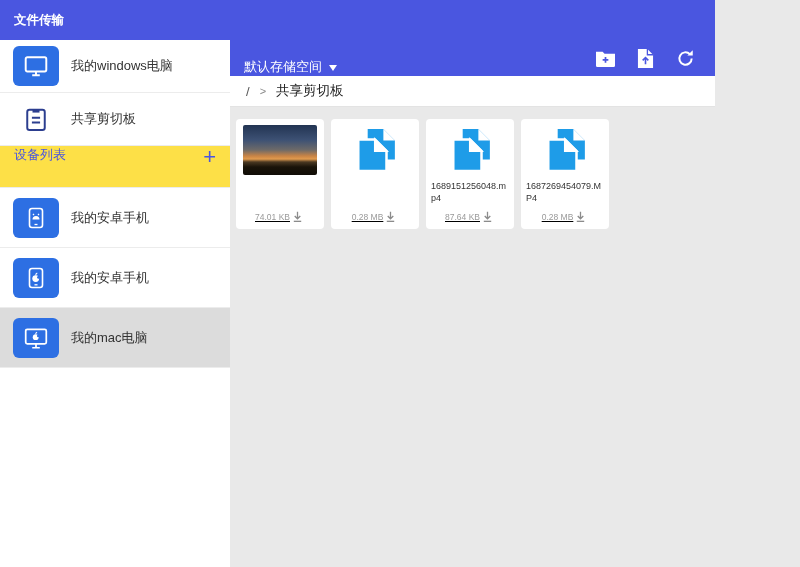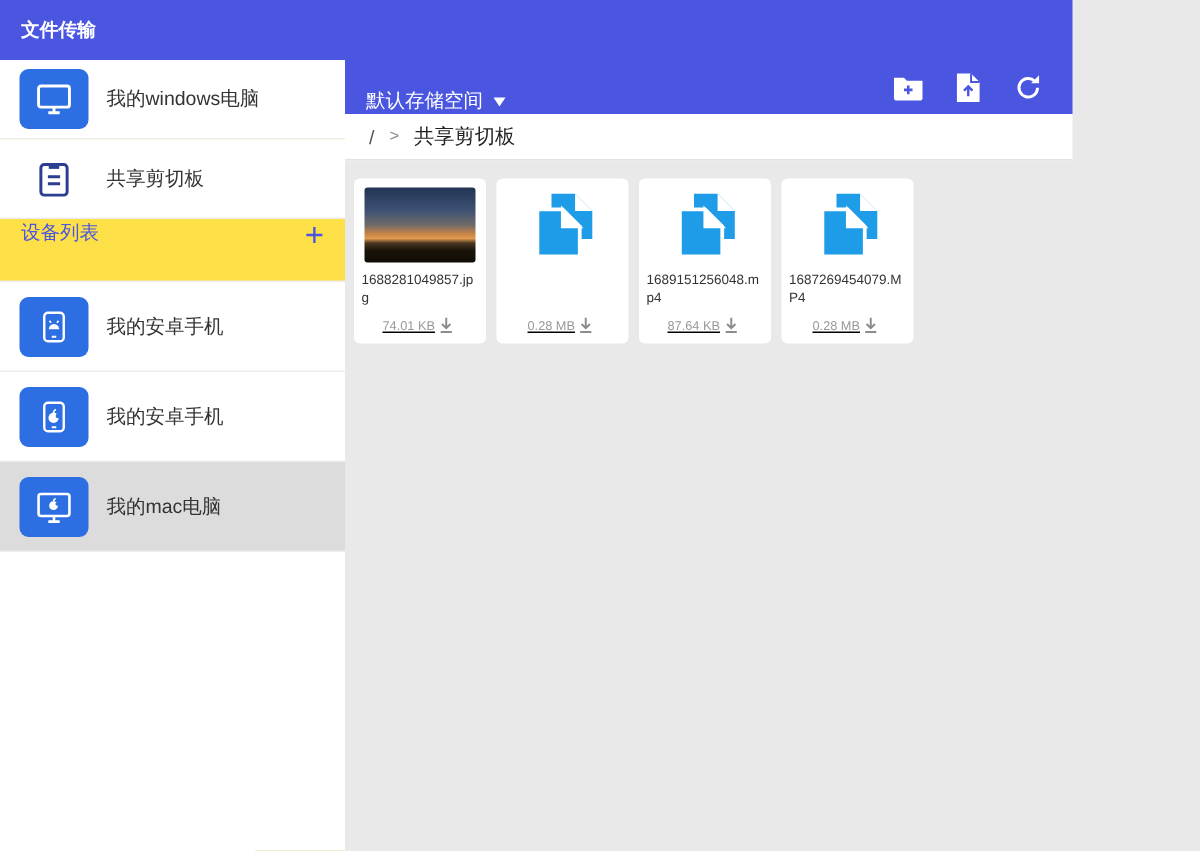--- a/index.html
+++ b/index.html
@@ -184,21 +184,20 @@
         <span class="bc-sep">&gt;</span>
         <span class="bc-cur">共享剪切板</span>
       </div>
 
       <div class="content">
 
         <div class="card">
           <div class="media">
             <div class="thumb"></div>
           </div>
-          <div class="fname">1688281049857.jpg</div>
           <div class="cfoot">
             <span class="fsize">74.01 KB</span>
             <span class="dl">
               <svg width="13" height="13" viewBox="0 0 14 14" fill="none">
                 <path d="M7 2 V9 M4 6.5 L7 9.5 L10 6.5" stroke="#8b8b8b" stroke-width="1.4"></path>
                 <path d="M3 12.2 H11" stroke="#8b8b8b" stroke-width="1.4"></path>
               </svg>
             </span>
           </div>
         </div>

